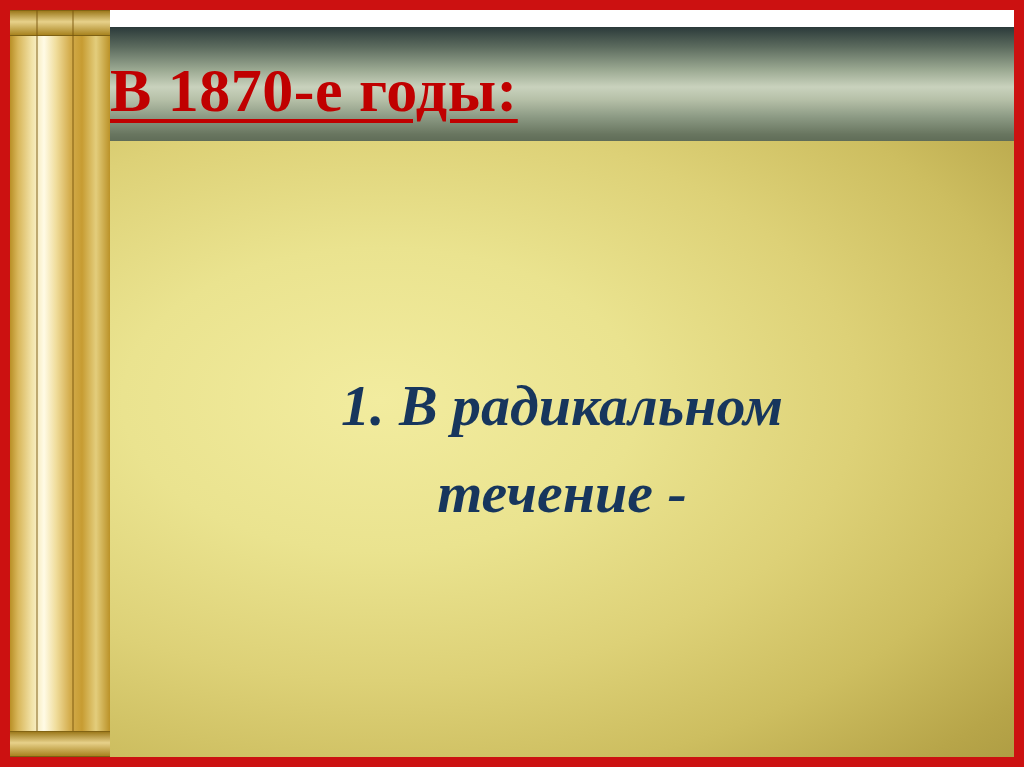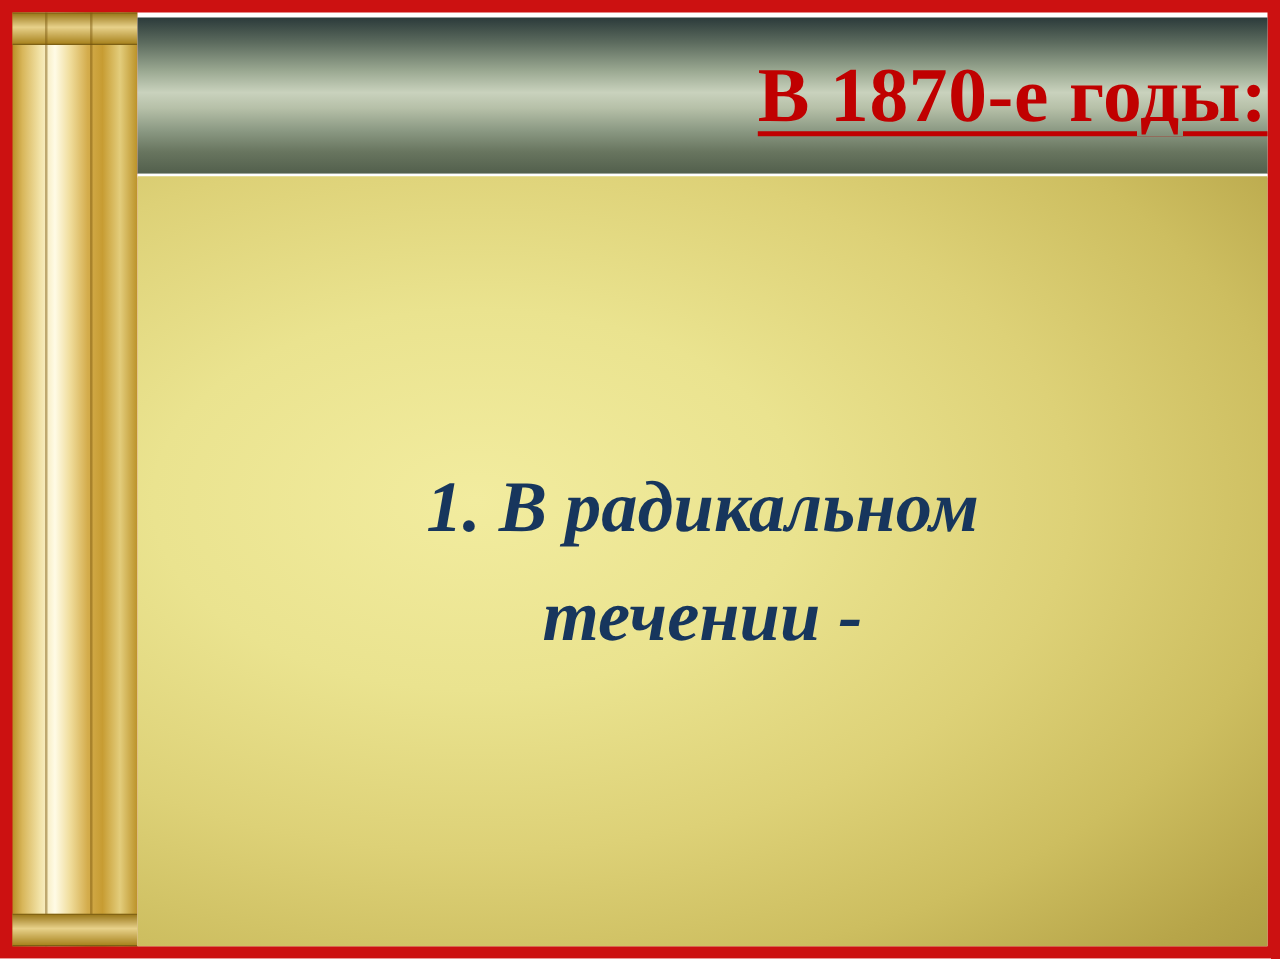--- a/index.html
+++ b/index.html
@@ -72,37 +72,37 @@
     top: 10px;
     width: 904px;
     height: 747px;
     background: #ffffff;
   }
 
   
   .title-bar {
     position: absolute;
     left: 0;
-    top: 4px;
+    top: 17px;
     width: 904px;
     height: 128px;
     background: linear-gradient(to bottom,
       #2b3a3a 0%,
       #5c6b5e 16%,
       #9aa891 34%,
       #c9d2bd 48%,
       #b6c0a8 58%,
       #8c9a84 72%,
       #68755f 86%,
       #525f4c 100%);
     border-bottom: 3px solid #ffffff;
     box-sizing: border-box;
     display: flex;
     align-items: center;
-    justify-content: flex-end;
+    justify-content: flex-start;
   }
   .title-text {
     font-family: "Liberation Serif", serif;
     font-weight: bold;
     font-size: 62px;
     line-height: 1;
     color: #c00000;
     text-decoration: underline;
     text-underline-offset: 8px;
     text-decoration-thickness: 4px;
@@ -168,18 +168,18 @@
 
   <div class="panel">
 
     <div class="title-bar">
       <span class="title-text">В 1870-е годы:</span>
     </div>
 
     <div class="body-area">
       <div class="body-inner">
         <div class="body-line first">1.  В радикальном</div>
-        <div class="body-line">течении -</div>
+        <div class="body-line">течение -</div>
       </div>
     </div>
 
   </div>
 </div>
 
 </body></html>

